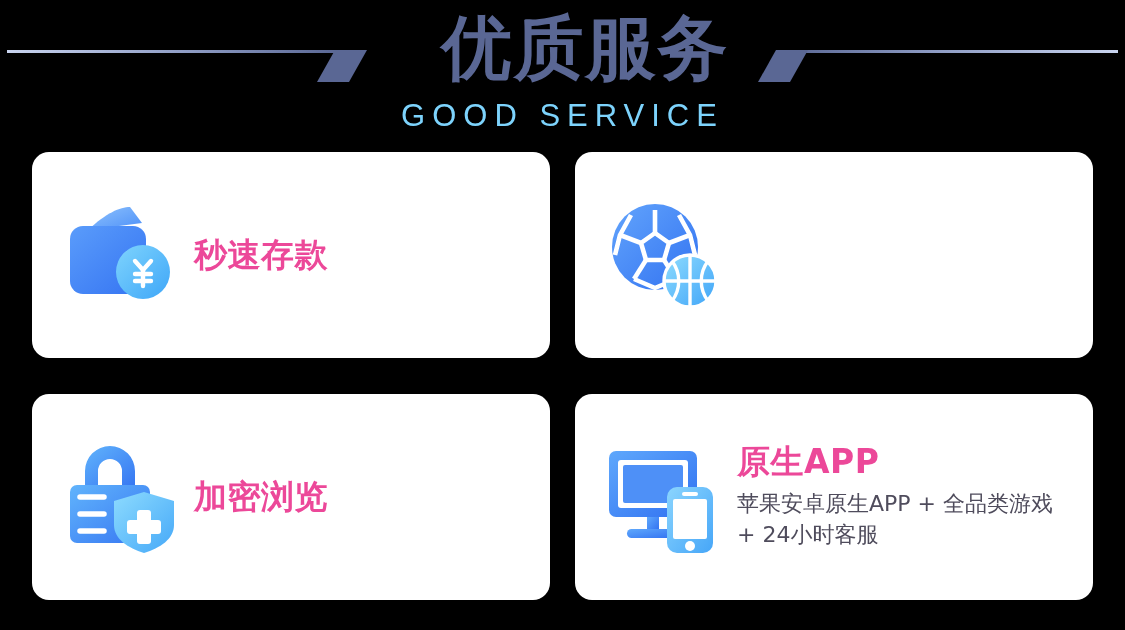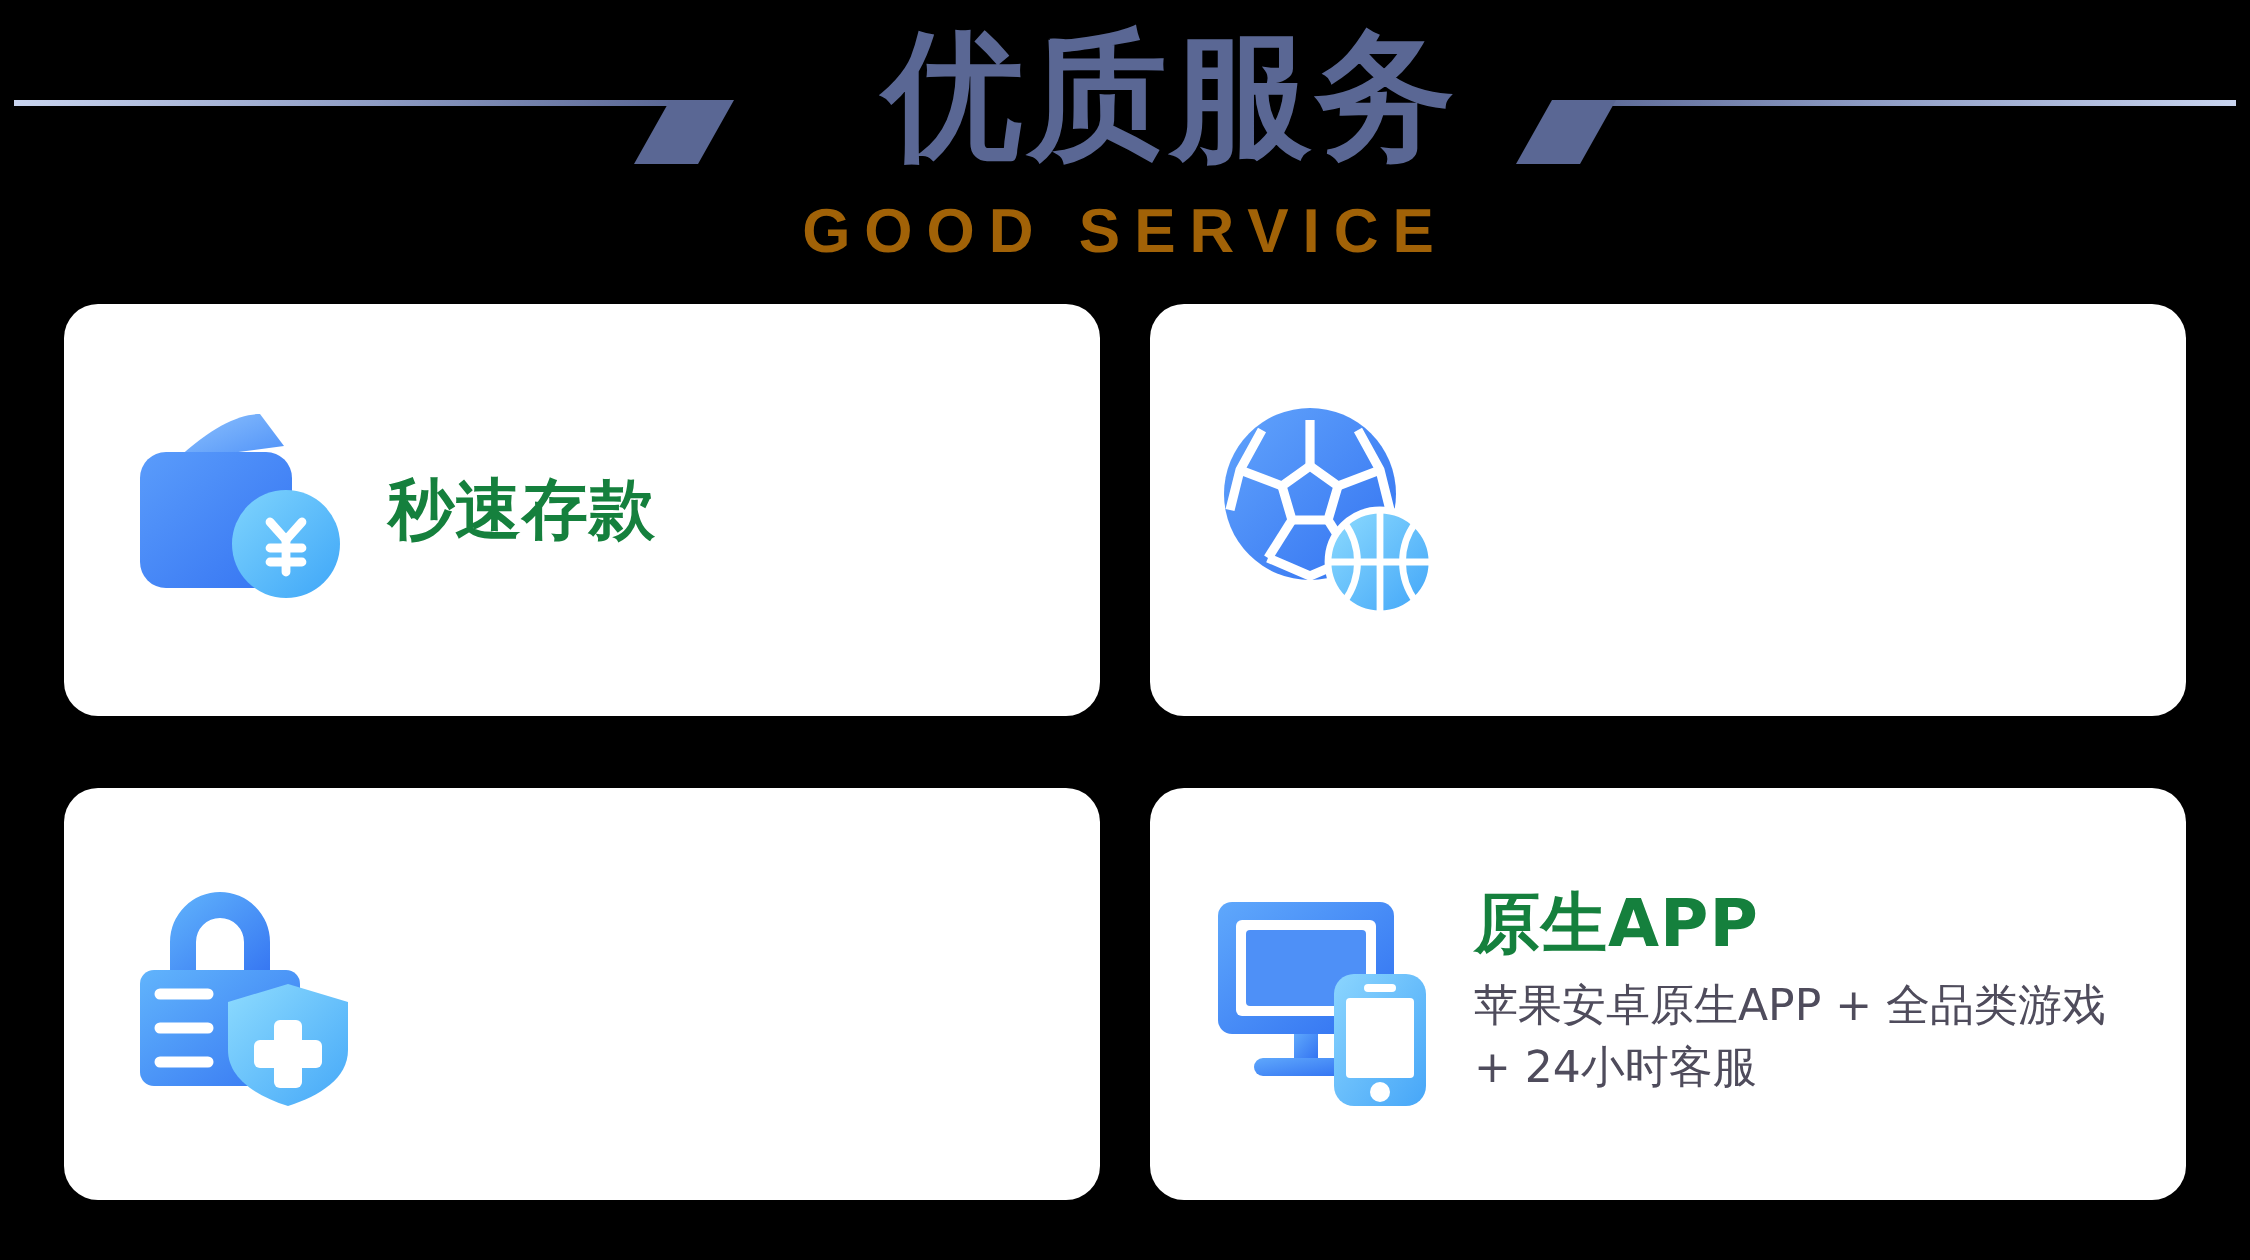--- a/index.html
+++ b/index.html
@@ -52,22 +52,22 @@
     line-height: 1;
     margin: 0;
     position: relative;
     z-index: 2;
     padding: 0 26px;
     white-space: nowrap;
     font-family: "DejaVu Sans", "Liberation Sans", sans-serif;
   }
   .header-sub {
     font-size: 31px;
-    font-weight: bold;
-    color: #a16207;
+    font-weight: normal;
+    color: #7dd3fc;
     letter-spacing: 7px;
     line-height: 1;
     margin-top: 4px;
     font-family: "Liberation Sans", sans-serif;
   }
 
   
   .grid {
     position: absolute;
     left: 32px;
@@ -99,21 +99,21 @@
   }
   .card-text {
     display: flex;
     flex-direction: column;
     justify-content: center;
     margin-left: 12px;
   }
   .card-title {
     font-size: 33px;
     font-weight: bold;
-    color: #15803d;
+    color: #ec4899;
     line-height: 1.18;
     letter-spacing: 0.5px;
     font-family: "DejaVu Sans", "Liberation Sans", sans-serif;
   }
   .card-desc {
     font-size: 22px;
     color: #4f4c5c;
     line-height: 1.42;
     margin-top: 6px;
     font-family: "DejaVu Sans", "Liberation Sans", sans-serif;
@@ -249,20 +249,21 @@
           <path d="M22 96 L46 96"></path>
         </g>
         <path d="M86 57 L116 66 L116 90 C116 104 102 113 86 118 C70 113 56 104 56 90 L56 66 Z" fill="url(#lk2)"></path>
         <g fill="#ffffff">
           <rect x="79" y="75" width="14" height="34" rx="3"></rect>
           <rect x="69" y="85" width="34" height="14" rx="3"></rect>
         </g>
       </svg>
     </div>
     <div class="card-text">
+      <div class="card-title">加密浏览</div>
     </div>
   </div>
 
   <div class="card">
     <div class="card-icon">
       <svg viewBox="0 0 124 124" width="124" height="124">
         <defs>
           <linearGradient id="mn1" x1="0" y1="0" x2="1" y2="1">
             <stop offset="0" stop-color="#5fa8fc"></stop>
             <stop offset="1" stop-color="#3070f1"></stop>

